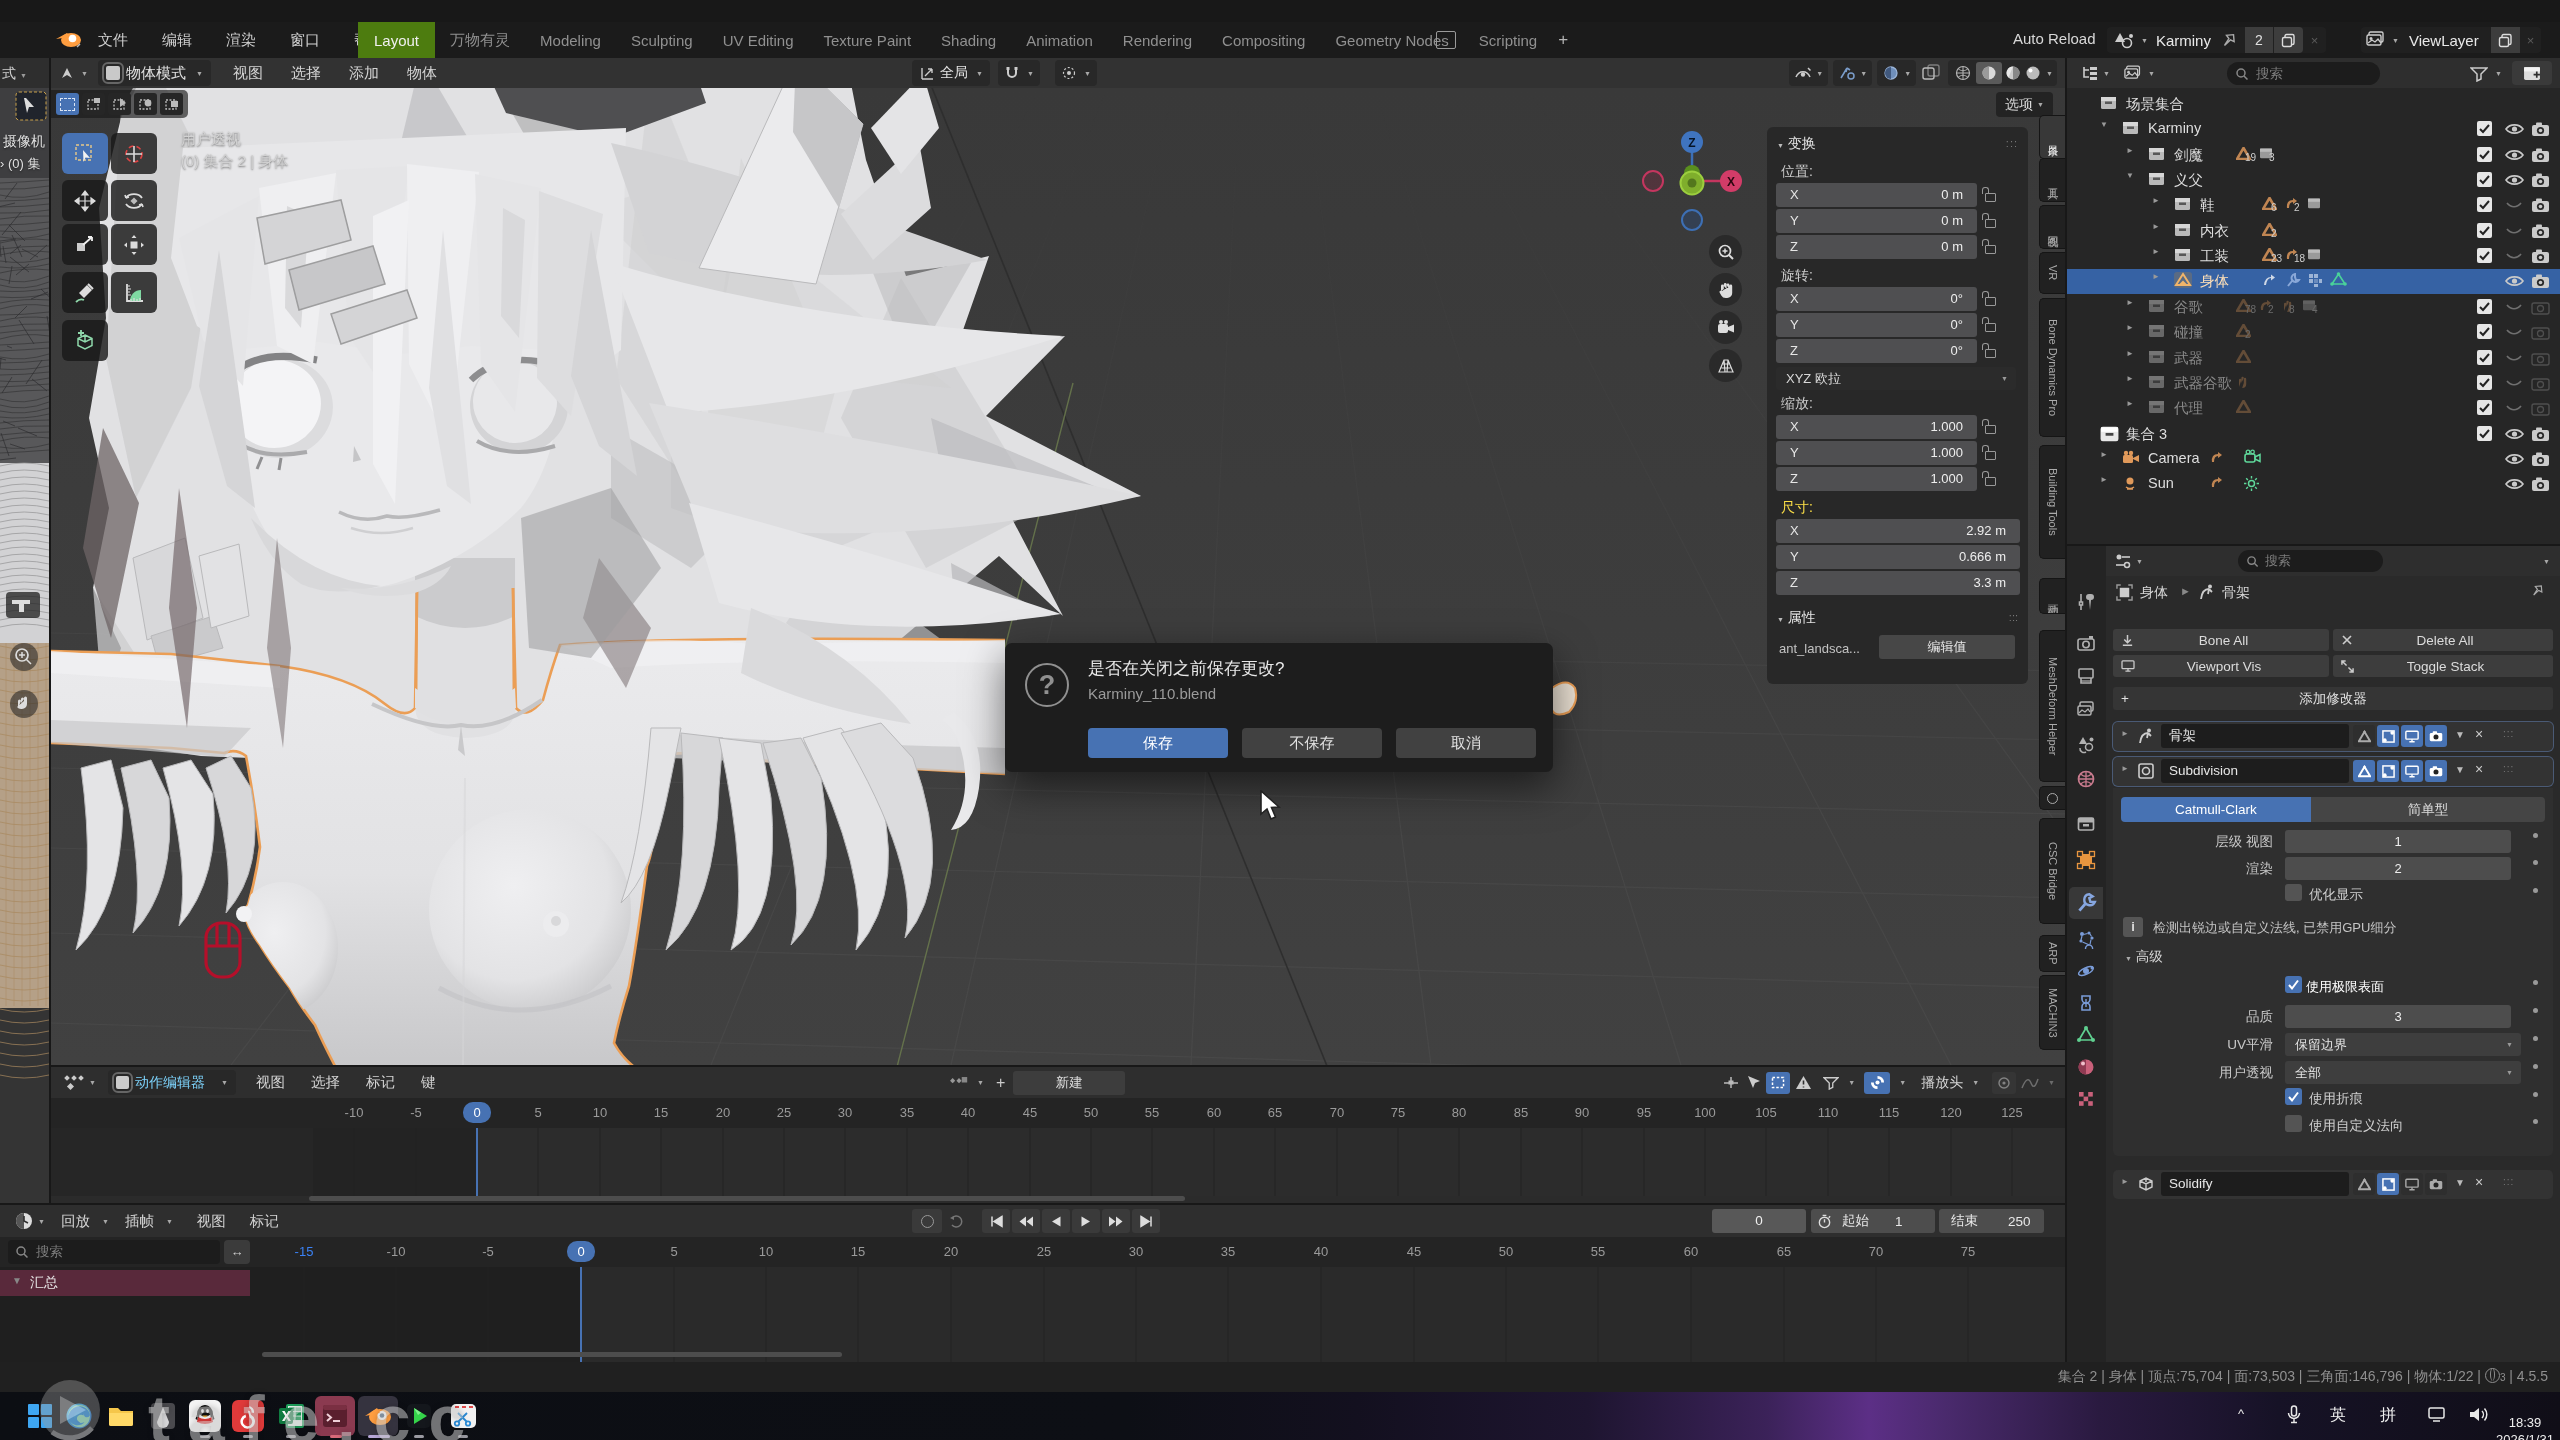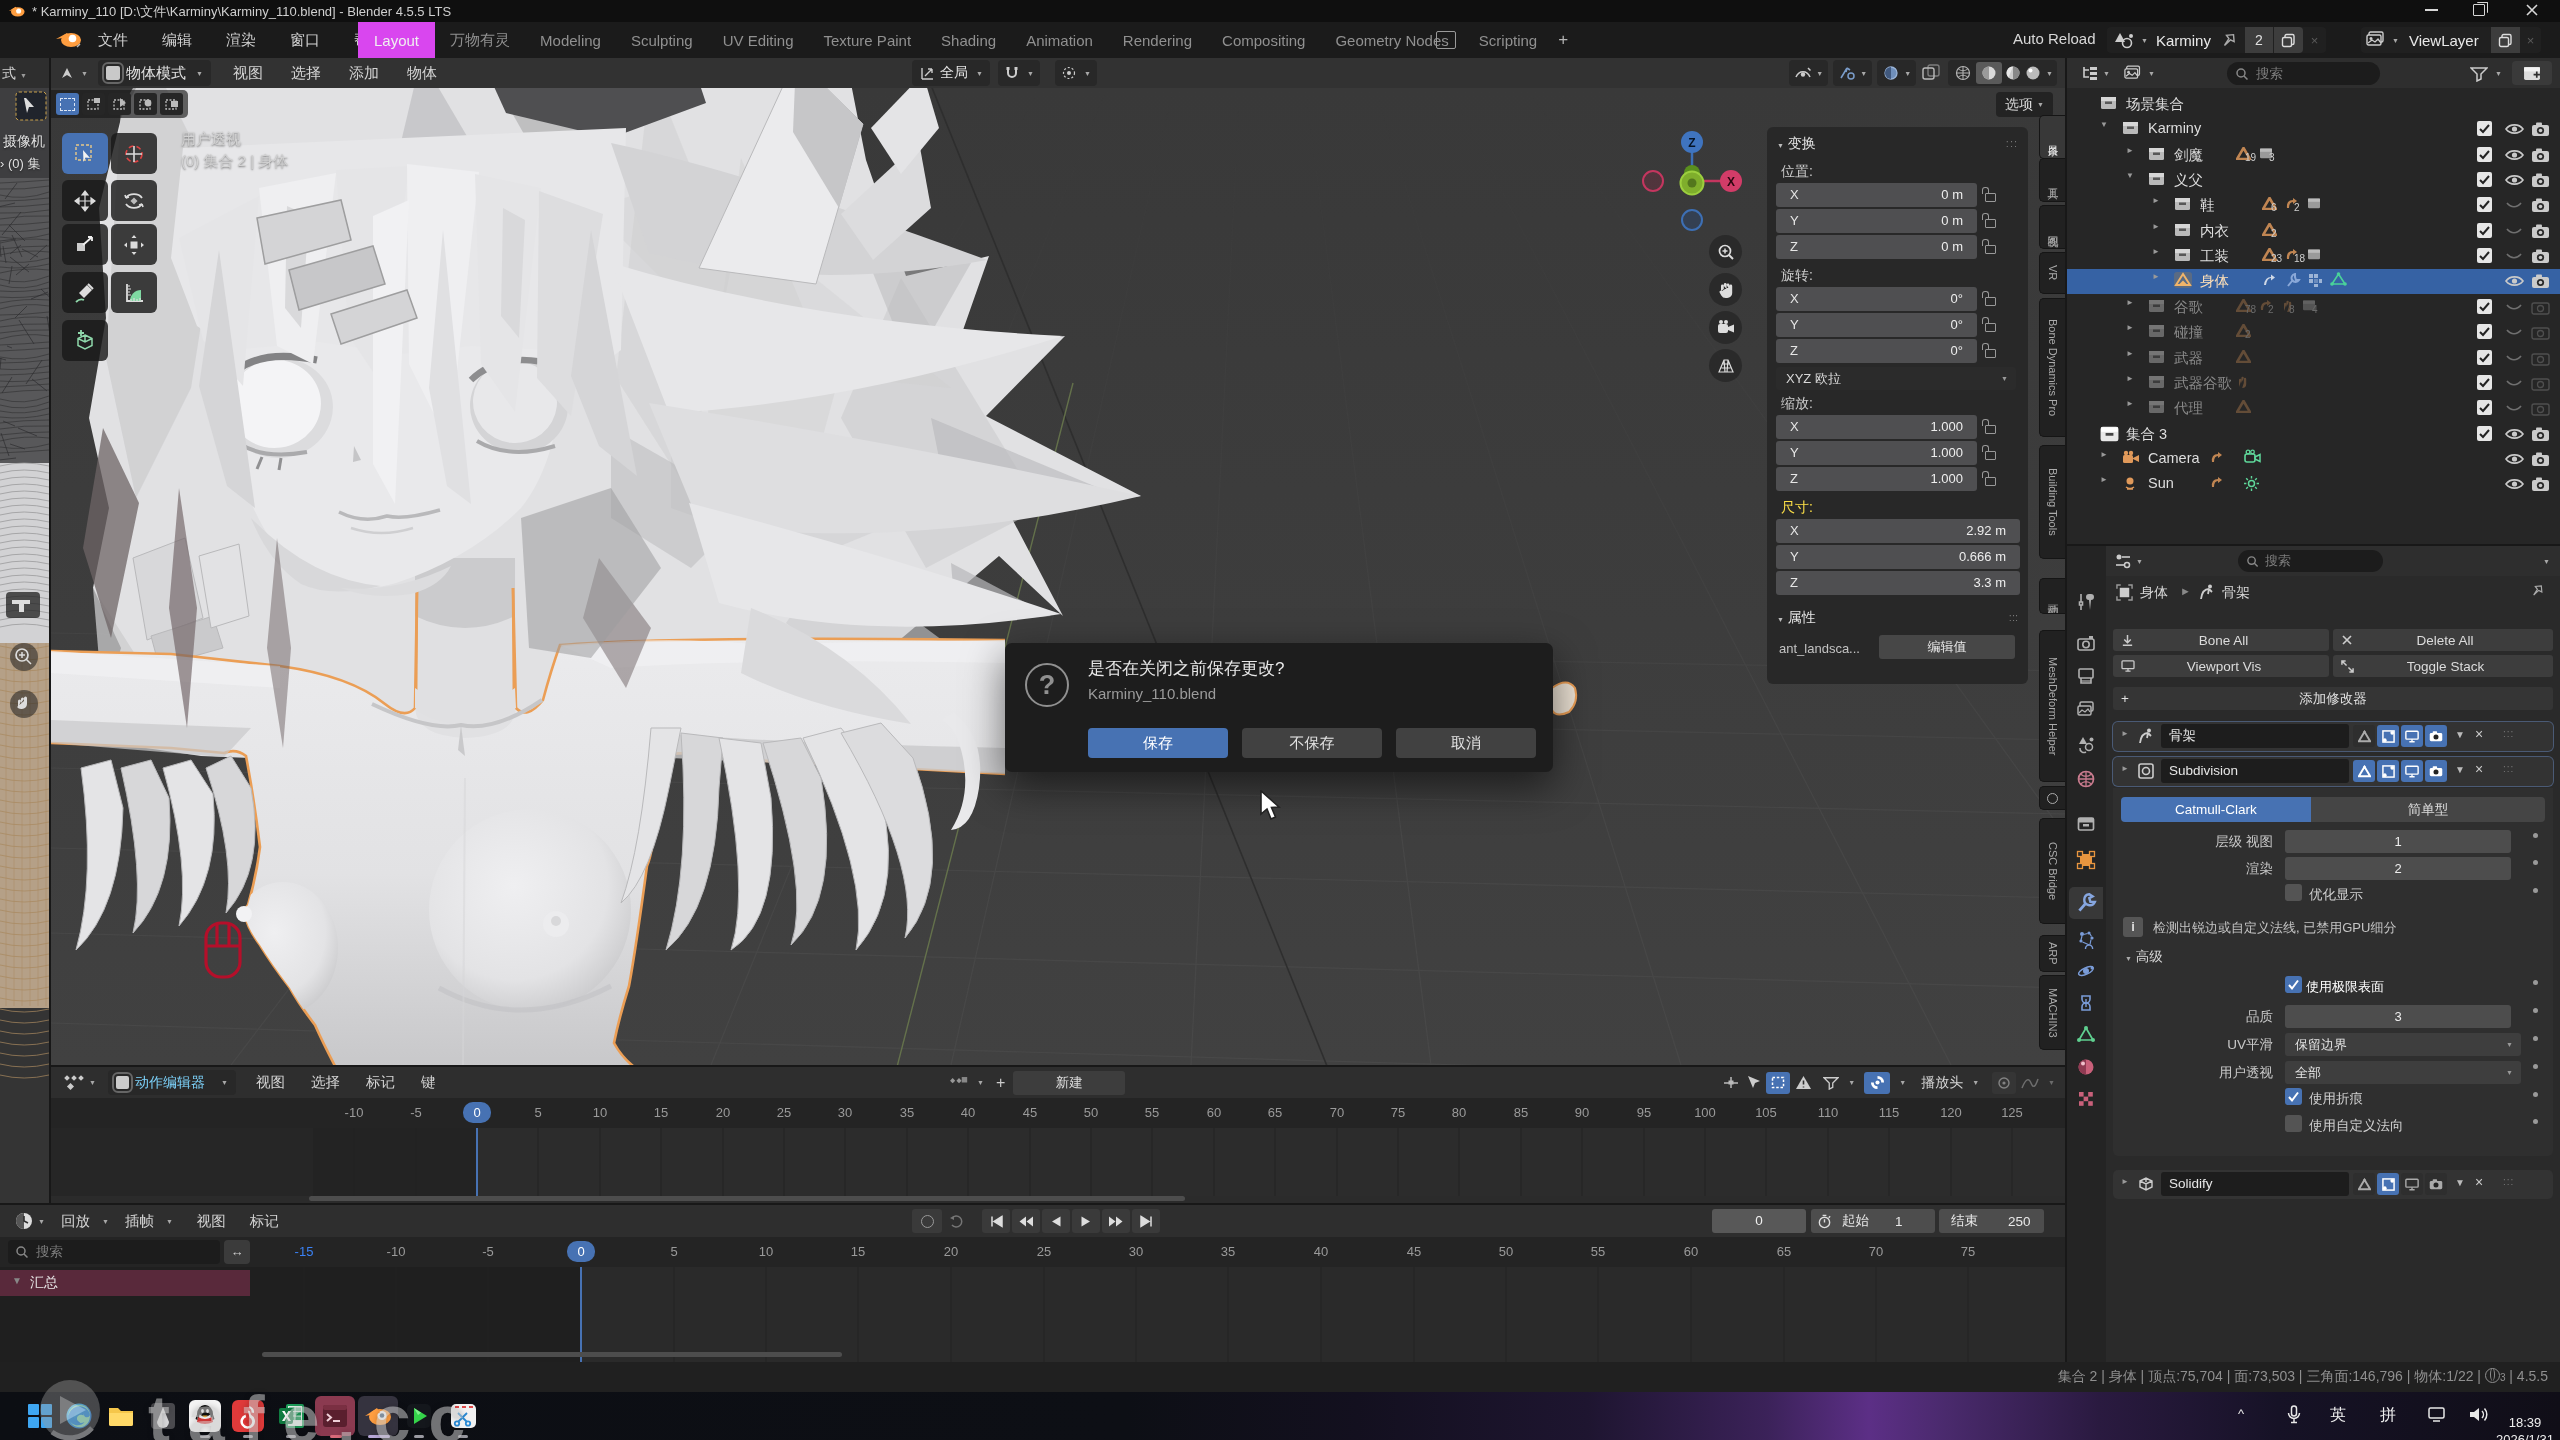--- a/index.html
+++ b/index.html
@@ -24,52 +24,38 @@
 .npr2:after{display:none;}
 .npr2 .npl{width:230px;}
 .npr2 .npv{right:18px;}
 .npr2:after{content:"";}
 .vtab{position:absolute;left:0;width:25px;background:#212121;border:1px solid #151515;border-right:none;border-radius:5px 0 0 5px;color:#ababab;font-size:11px;overflow:hidden;writing-mode:vertical-rl;text-orientation:mixed;display:flex;align-items:center;justify-content:center;white-space:nowrap;}
 .vact{background:#383838;color:#e8e8e8;}
 </style></head>
 <body>
 <div id="screen">
 
-<div class="abs" style="left:0;top:0;width:2560px;height:22px;background:#0f0f0f;">
-  <svg class="abs" style="left:8px;top:3px" width="17" height="16" viewBox="0 0 20 18">
-    <ellipse cx="11.5" cy="10" rx="8" ry="5.5" fill="#ff9e40"></ellipse>
-    <circle cx="12.5" cy="9" r="3" fill="#fff"></circle>
-    <path d="M1 9 L9 4 l2 3 z" fill="#ff9e40"></path>
-  </svg>
-  <div class="abs txt" style="left:32px;top:3px;font-size:13px;color:#cfcfcf">* Karminy_110 [D:\文件\Karminy\Karminy_110.blend] - Blender 4.5.5 LTS</div>
-  <div class="abs" style="left:2425px;top:9px;width:13px;height:2px;background:#d7d7d7"></div>
-  <div class="abs" style="left:2473px;top:4px;width:10px;height:10px;border:1.5px solid #d7d7d7;border-radius:1px"></div>
-  <div class="abs" style="left:2477px;top:2px;width:10px;height:10px;border-top:1.5px solid #d7d7d7;border-right:1.5px solid #d7d7d7;border-radius:1px"></div>
-  <svg class="abs" style="left:2525px;top:3px" width="14" height="14">
-        <path d="M2 2 L12 12 M12 2 L2 12" stroke="#d7d7d7" stroke-width="1.6"></path>
-      </svg>
-</div>
 
 <div class="abs" style="left:0;top:22px;width:2560px;height:36px;background:#1b1b1b;">
   <svg class="abs" style="left:55px;top:7px" width="28" height="22" viewBox="0 0 28 22">
     <ellipse cx="16" cy="11" rx="10" ry="7" fill="#ff9e40"></ellipse>
     <circle cx="17.5" cy="9.5" r="3.8" fill="#fff"></circle>
     <path d="M1 10 L12 4 l2.5 4 z" fill="#ff9e40"></path>
     <path d="M22 18 l3-3" stroke="#bbb" stroke-width="1.5"></path>
   </svg>
   <div class="row abs" style="left:98px;top:0;height:36px;gap:34px;font-size:15px;color:#d0d0d0">
     <span>文件</span>
         <span>编辑</span>
         <span>渲染</span>
         <span>窗口</span>
         <span>帮助</span>
   </div>
 
   <div class="row abs" style="left:358px;top:0;height:36px;font-size:15px;color:#909090">
-    <span style="background:#d946ef;color:#f0f0f0;height:36px;display:flex;align-items:center;padding:0 16px;">Layout</span>
+    <span style="background:#4d7c0f;color:#f0f0f0;height:36px;display:flex;align-items:center;padding:0 16px;">Layout</span>
     <span style="padding:0 15px">万物有灵</span>
     <span style="padding:0 15px">Modeling</span>
     <span style="padding:0 15px">Sculpting</span>
     <span style="padding:0 15px">UV Editing</span>
     <span style="padding:0 15px">Texture Paint</span>
     <span style="padding:0 15px">Shading</span>
     <span style="padding:0 15px">Animation</span>
     <span style="padding:0 15px">Rendering</span>
     <span style="padding:0 15px">Compositing</span>
     <span style="padding:0 15px">Geometry Nodes</span>

